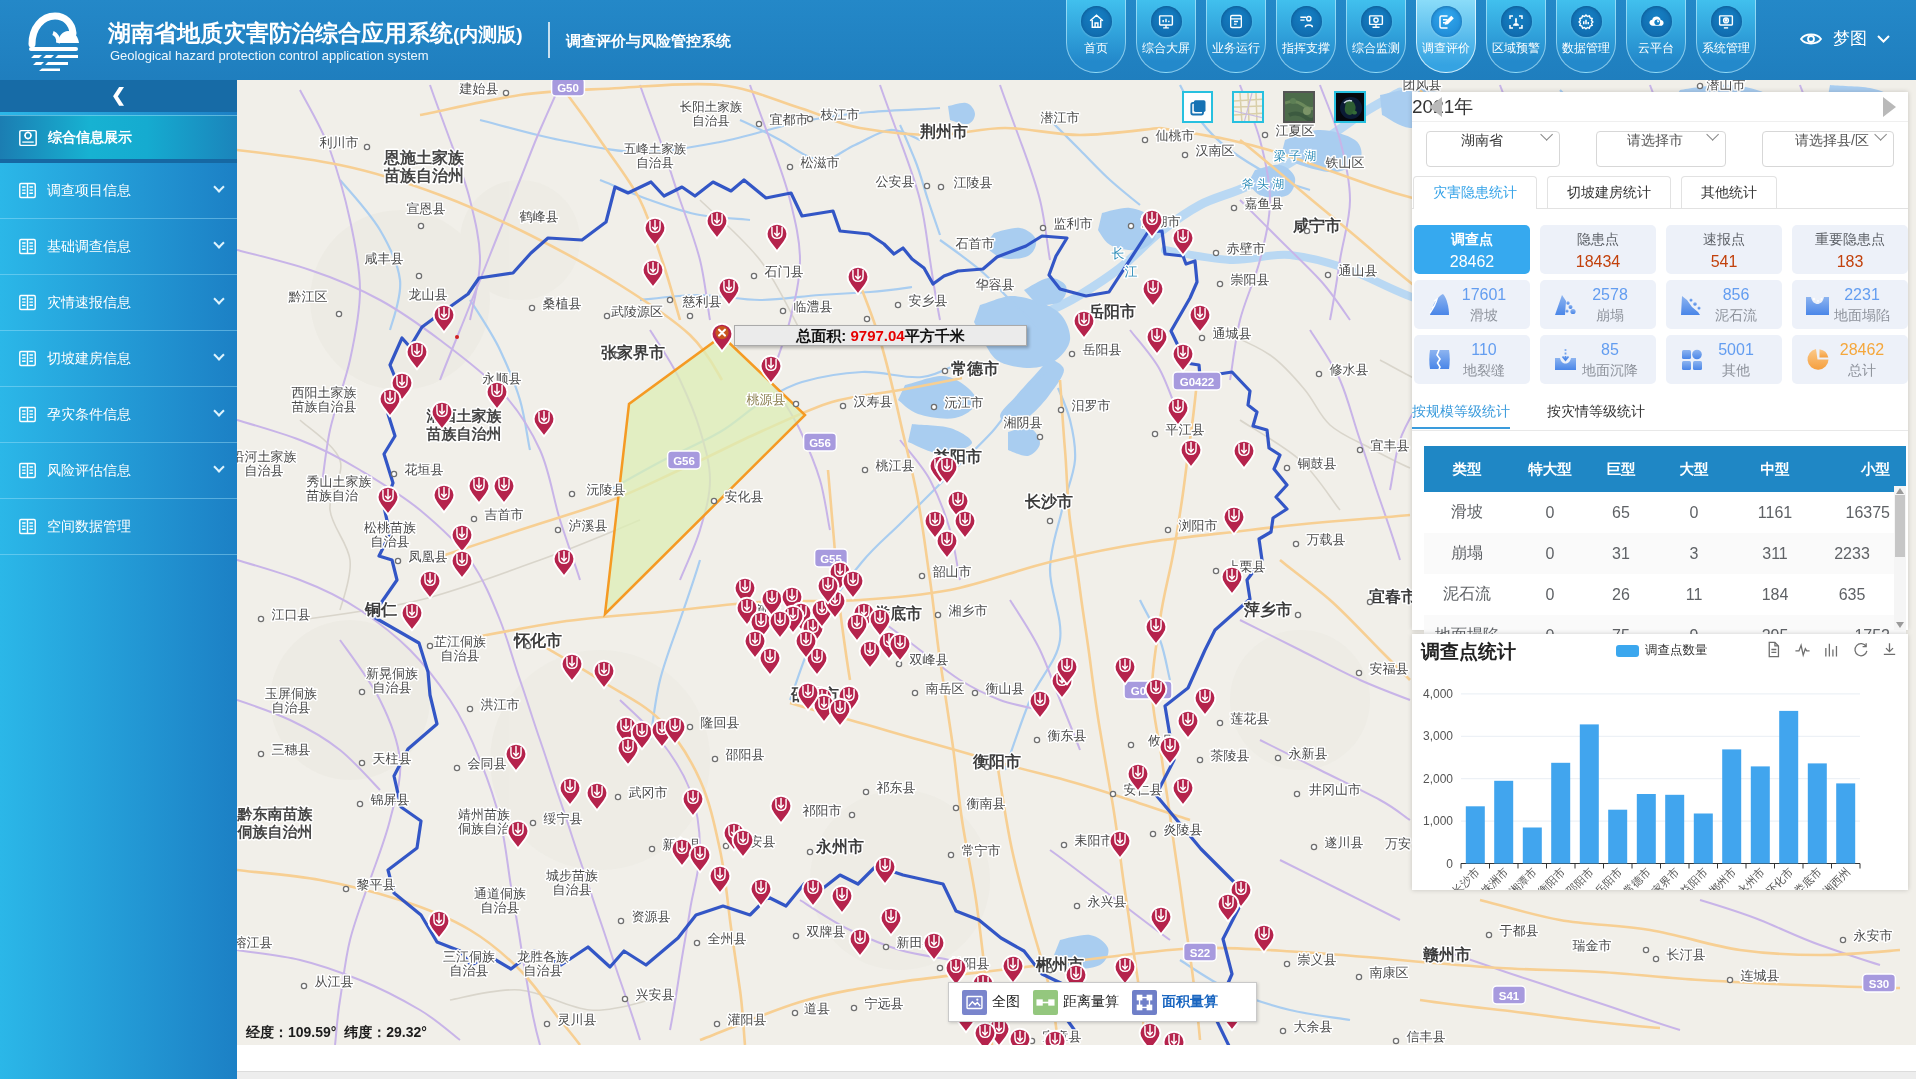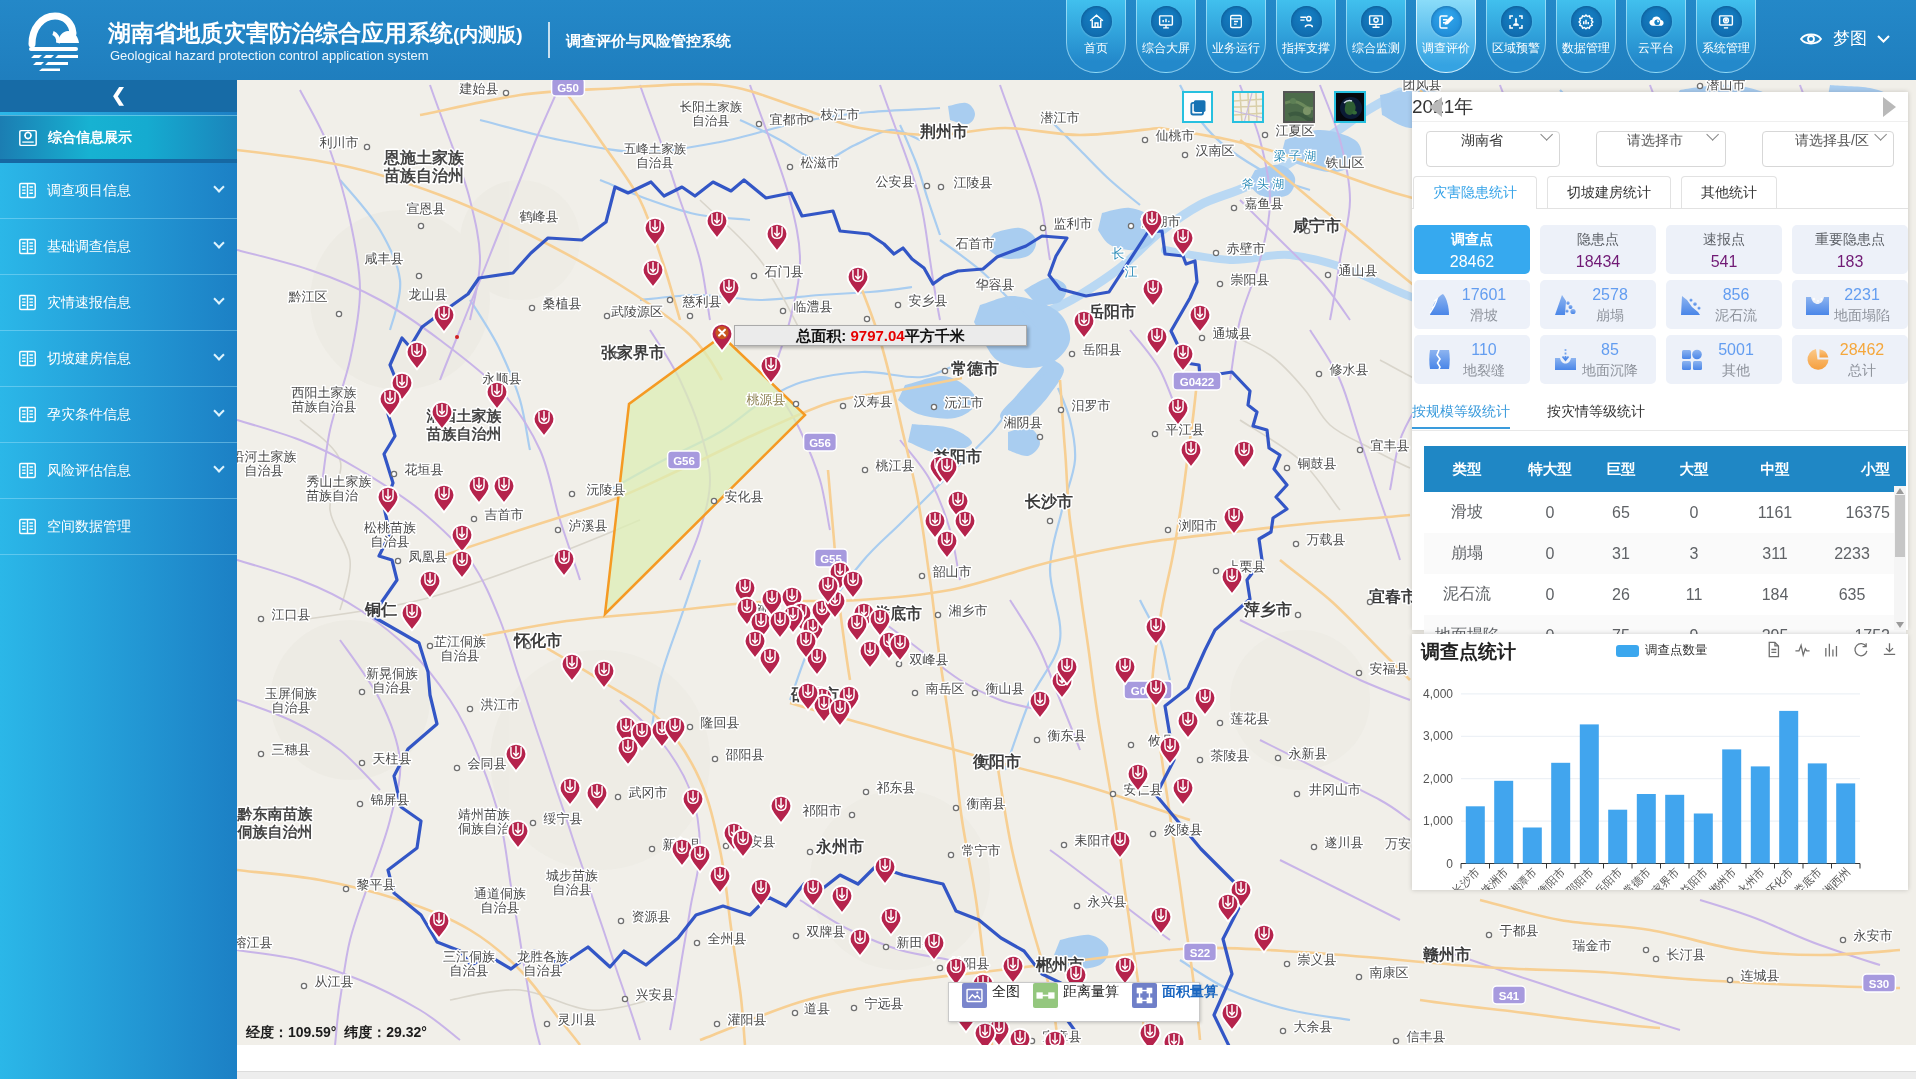--- a/index.html
+++ b/index.html
@@ -26,40 +26,40 @@
 .sb-a .ic{margin:0 10px 0 18px;display:flex}
 .mapwrap{position:absolute;left:237px;top:80px;width:1679px;height:965px;overflow:hidden;z-index:1}
 .btm1{position:absolute;left:237px;top:1045px;width:1679px;height:26px;background:#fff;z-index:5}
 .btm2{position:absolute;left:237px;top:1071px;width:1679px;height:8px;background:#ededed;border-top:1px solid #dcdcdc;z-index:5}
 .coords{position:absolute;left:246px;top:1024px;font-size:14px;font-weight:bold;color:#1c1c1c;z-index:6}
 .tooltip{position:absolute;left:734px;top:325px;width:293px;height:21px;background:#ebebeb;border:1px solid #aaa;box-shadow:2px 2px 3px rgba(0,0,0,.25);font-size:15px;font-weight:bold;color:#111;text-align:center;line-height:19px;z-index:7}
 .tooltip b{color:#e60000}
 .mapbtns{position:absolute;left:1182px;top:91px;z-index:8;display:flex}
 .mb{width:31px;height:32px;border:2px solid #27c0df;background:#fdfdfd;display:flex;align-items:center;justify-content:center}
 .mthumb{width:32px;height:32px;margin-left:19px;border:2px solid #27c0df;overflow:hidden;position:relative}
-.toolbar{position:absolute;left:948px;top:982px;width:252px;height:40px;background:#fff;border:1px solid #c9c9c9;box-shadow:1px 1px 3px rgba(0,0,0,.18);z-index:8;display:flex;padding-left:13px;gap:5px;white-space:nowrap}
+.toolbar{position:absolute;left:948px;top:982px;width:309px;height:40px;background:#fff;border:1px solid #c9c9c9;box-shadow:1px 1px 3px rgba(0,0,0,.18);z-index:8;display:flex;align-items:center;padding-left:13px;gap:5px;white-space:nowrap}
 .toolbar .sq{width:25px;height:25px;border-radius:2px;display:flex;align-items:center;justify-content:center;flex:none}
 .toolbar span{font-size:14px;color:#222;margin-right:8px}
 .panel{position:absolute;left:1412px;top:92px;width:496px;height:538px;background:#fff;box-shadow:0 0 5px rgba(0,0,0,.18);z-index:10}
 .yearbar{height:30px;border-bottom:1px solid #efefef;position:relative;line-height:30px;font-size:19px;color:#333}
 .yearbar .la,.yearbar .ra{position:absolute;top:5px;width:0;height:0;border-top:10px solid transparent;border-bottom:10px solid transparent}
 .yearbar .la{left:17px;border-right:13px solid #b9b9b9}
 .yearbar .ra{right:12px;border-left:13px solid #b9b9b9}
 .selrow{display:flex;padding:9px 14px 0 14px;gap:36px}
 .sel{flex:1;height:36px;border:1px solid #d7d7d7;border-radius:4px;font-size:14px;color:#555;display:flex;justify-content:space-between;padding:0 10px 0 30px;white-space:nowrap}
 .sel .cv{width:9px;height:9px;border-right:1.6px solid #888;border-bottom:1.6px solid #888;transform:rotate(45deg) translateY(-3px)}
 .tabs{display:flex;margin-top:9px;padding-left:1px;border-bottom:1px solid #e2e2e2;height:33px}
 .tab{border:1px solid #e2e2e2;border-bottom:none;border-radius:4px 4px 0 0;margin-right:10px;padding:0 19px;font-size:14px;color:#333;line-height:31px;background:#fff}
 .tab.on{color:#36a3e8;position:relative}
 .tab.on:after{content:"";position:absolute;left:0;right:0;bottom:-1px;height:2px;background:#fff}
 .cards{padding:16px 0 0 2px}
 .crow{display:flex;gap:10px;margin:0 0 6px 0}
 .card{width:116px;height:49px;background:#edf1f9;border-radius:5px;text-align:center;color:#5c6066}
 .card .cti{font-size:14px;margin-top:6px}
-.card .cnum{font-size:16px;margin-top:4px;color:#701a75}
+.card .cnum{font-size:16px;margin-top:4px;color:#c2410c}
 .card.blue{background:#36a9ef;color:#fff}
 .card.blue .cti{font-weight:bold}
 .card.blue .cnum{color:#fff}
 .icard{width:116px;height:49px;background:#edf1f9;border-radius:5px;position:relative}
 .icard svg{position:absolute;left:12px;top:11px}
 .icard .n{position:absolute;right:10px;top:6px;width:72px;text-align:center;font-size:16px;color:#639df0}
 .icard .n.or{color:#f5a73c}
 .icard .l{position:absolute;right:10px;top:27px;width:72px;text-align:center;font-size:14px;color:#8d929b;white-space:nowrap}
 .stabs{margin-top:17px;position:relative;height:30px;border-bottom:1px solid #e8e8e8}
 .stab1{position:absolute;left:0;top:0;width:98px;text-align:center;font-size:14px;color:#3a9bdc;border-bottom:2px solid #3a9bdc;height:28px;line-height:20px}

